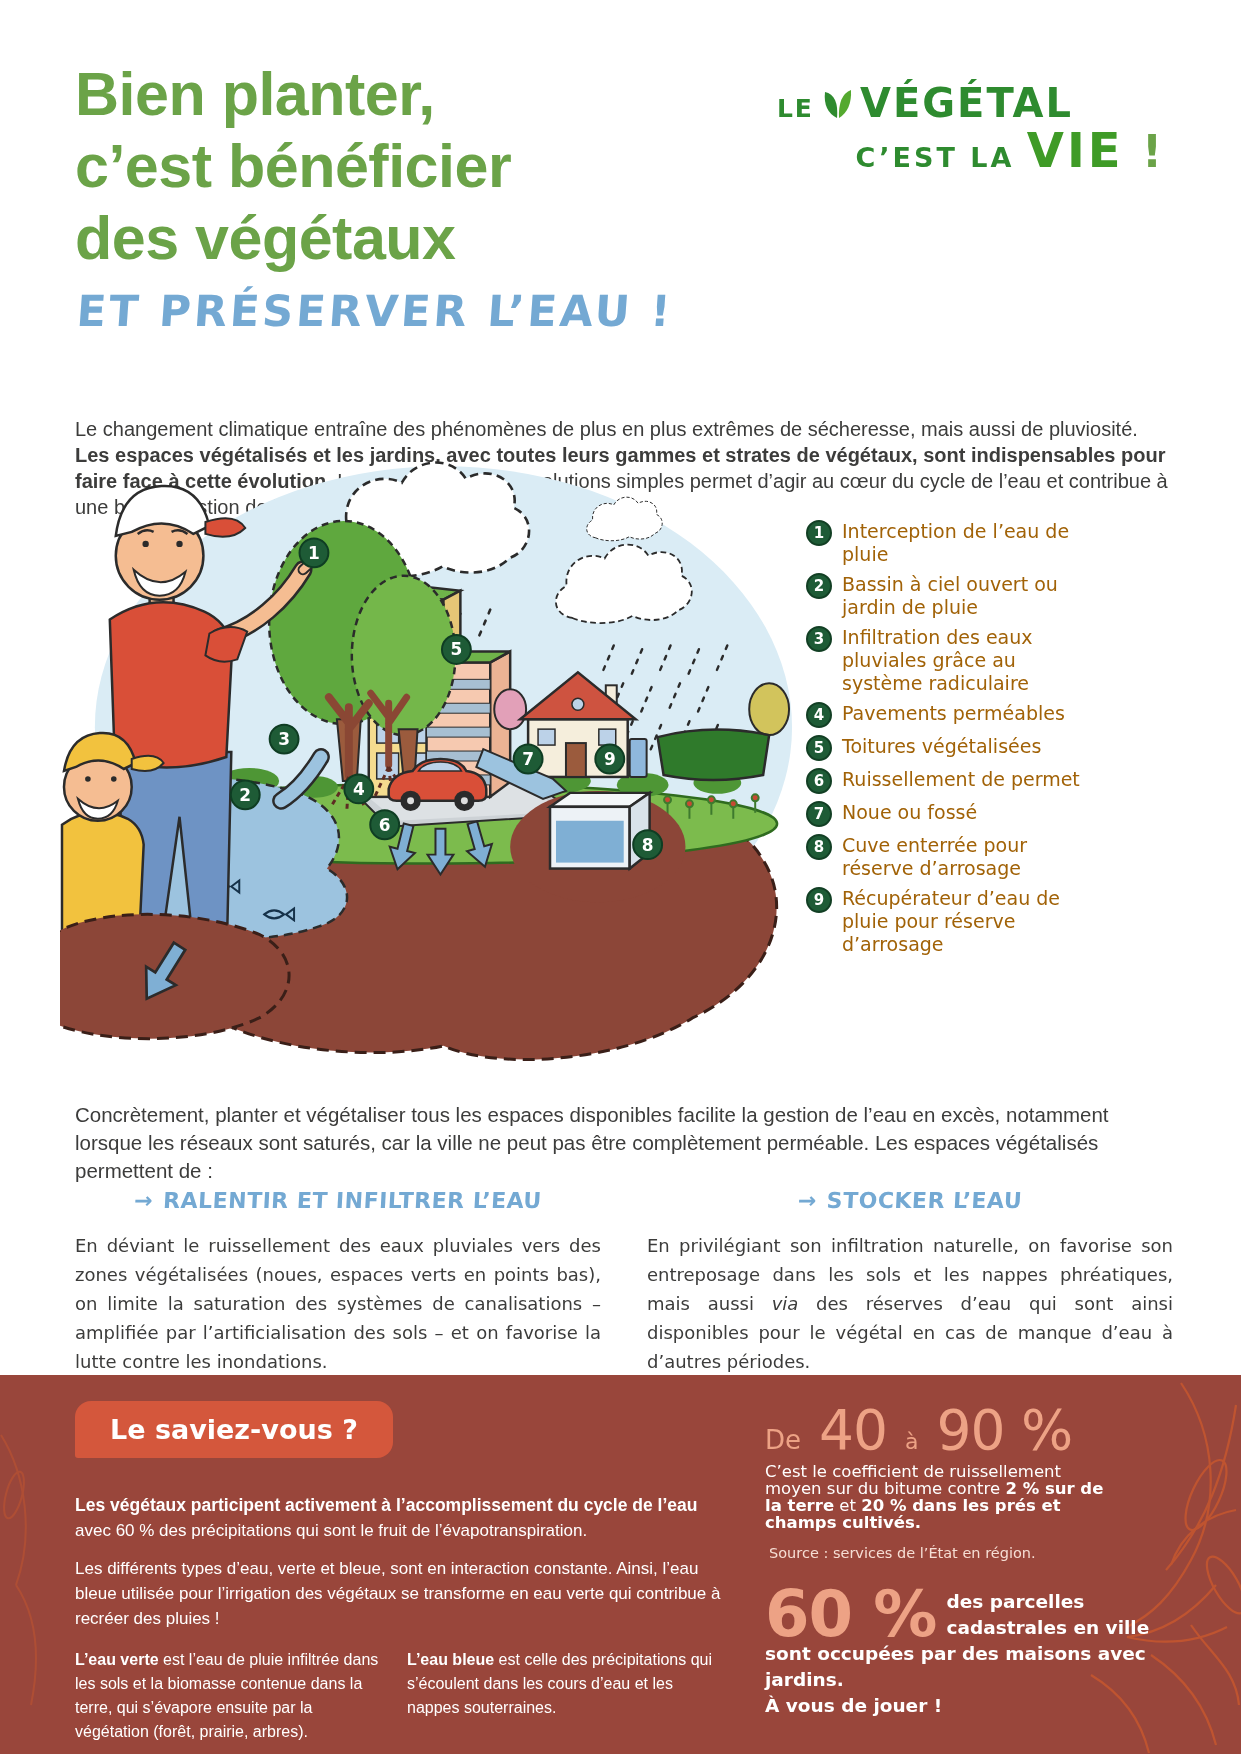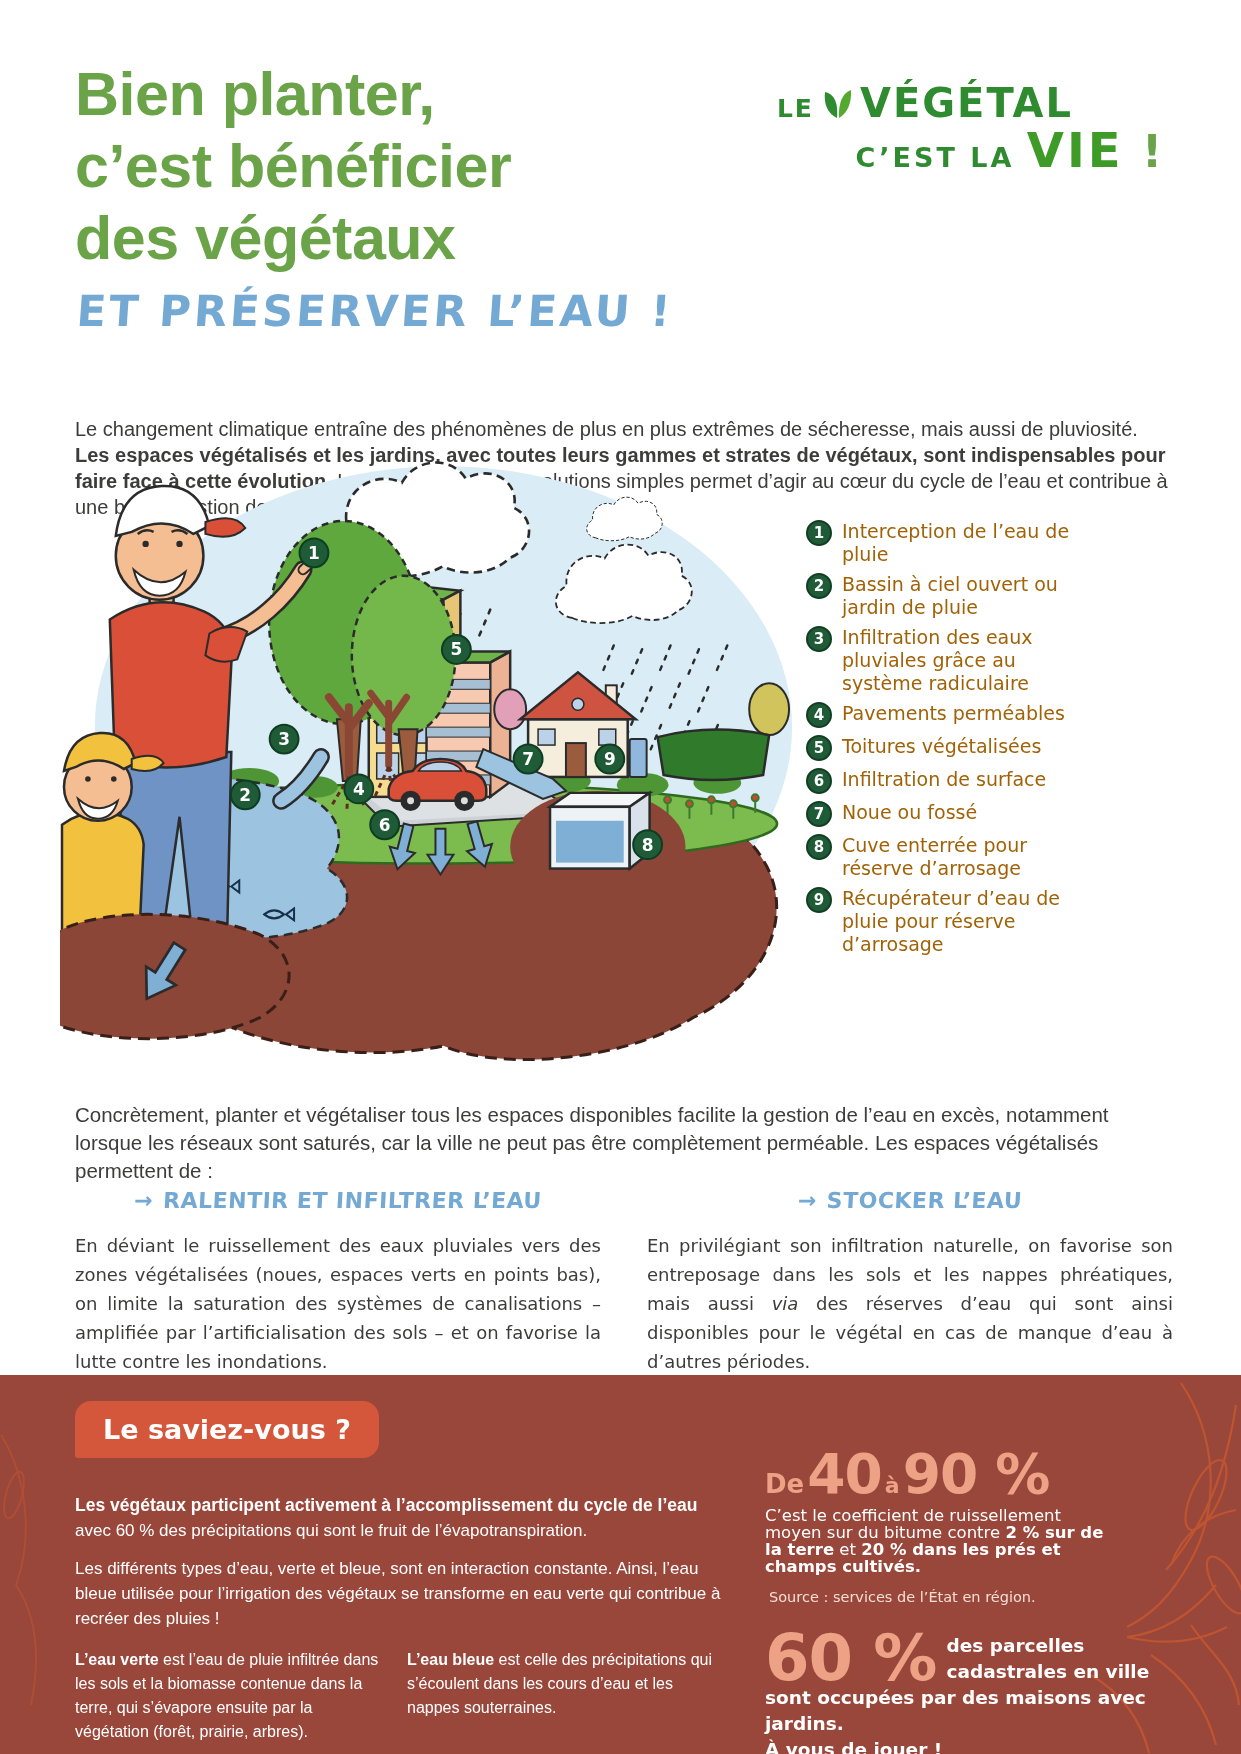--- a/index.html
+++ b/index.html
@@ -43,30 +43,30 @@
             text-align:center;letter-spacing:0.5px;margin-bottom:18px;transform:skewX(-3deg);}
   .col-arrow{margin-right:10px;}
   .col-body{font-family:"DejaVu Sans",sans-serif;font-size:18px;line-height:29px;
             text-align:justify;color:#3C3C3B;}
   .col-body i{font-style:italic;}
   
   .footer{position:absolute;left:0;top:1375px;width:1241px;height:379px;background:#99463B;color:#fff;}
   .decor-right{position:absolute;right:0;top:0;}
   .decor-left{position:absolute;left:-4px;top:40px;}
   .badge{position:absolute;left:75px;top:26px;background:#D4573C;color:#fff;
-         border-radius:16px 16px 16px 3px;padding:13px 28px;font-family:"DejaVu Sans",sans-serif;
+         border-radius:16px 16px 16px 3px;padding:13px 35px;font-family:"DejaVu Sans",sans-serif;
          font-weight:bold;font-size:27px;}
   .f-left{position:absolute;left:75px;top:118px;width:660px;}
   .f-p1{margin:0 0 13px;font-size:17px;line-height:25px;}
   .f-p1 b{display:block;font-size:17.5px;}
   .f-p2{margin:0 0 17px;font-size:17px;line-height:25px;width:648px;}
   .minicols{display:flex;gap:20px;}
   .minicol{width:312px;font-size:16px;line-height:24px;}
   .f-right{position:absolute;left:765px;top:30px;width:432px;font-family:"DejaVu Sans",sans-serif;}
-  .stat1-head{display:flex;align-items:baseline;gap:3px;color:#EDA285;font-weight:bold;margin-top:44px;}
+  .stat1-head{display:flex;align-items:baseline;gap:18px;color:#EDA285;font-weight:normal;}
   .stat-de{font-size:26px;}
   .stat-big{font-size:55px;line-height:50px;letter-spacing:-1px;}
   .stat-a{font-size:22px;}
   .stat1-desc{margin:8px 0 0;font-size:16.5px;line-height:17px;width:352px;}
   .stat1-desc b{font-weight:bold;}
   .source{margin:14px 4px 0;font-size:14.5px;color:#F6DED4;}
   .stat2{margin-top:28px;font-weight:bold;font-size:18.5px;line-height:26px;width:432px;}
   .n60{float:left;font-size:64px;line-height:50px;color:#EDA285;margin-right:10px;letter-spacing:-1px;}
   .stat2-cta{display:block;}
 </style>
@@ -344,21 +344,21 @@
       <div class="legend-item">
           <span class="legend-num">4</span>
           <span class="legend-label">Pavements perméables</span>
         </div>
       <div class="legend-item">
           <span class="legend-num">5</span>
           <span class="legend-label">Toitures végétalisées</span>
         </div>
       <div class="legend-item">
           <span class="legend-num">6</span>
-          <span class="legend-label">Infiltration de surface</span>
+          <span class="legend-label">Ruissellement de permet</span>
         </div>
       <div class="legend-item">
           <span class="legend-num">7</span>
           <span class="legend-label">Noue ou fossé</span>
         </div>
       <div class="legend-item">
           <span class="legend-num">8</span>
           <span class="legend-label">Cuve enterrée pour réserve d’arrosage</span>
         </div>
       <div class="legend-item">

